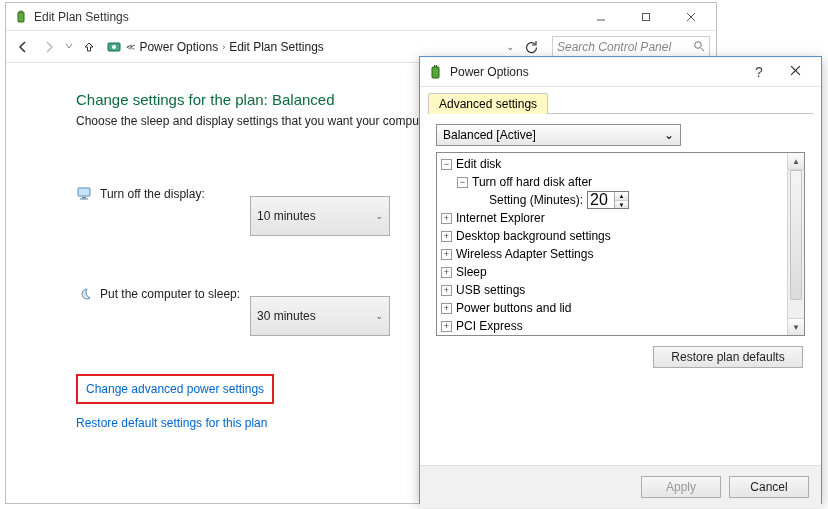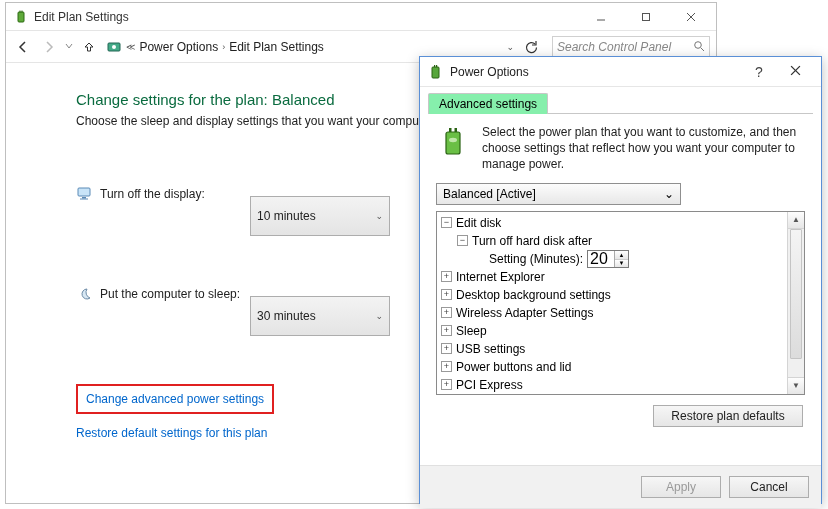--- a/index.html
+++ b/index.html
@@ -55,38 +55,38 @@
   .dropdown {
     width: 140px; height: 40px; border:1px solid #adadad; background:#e9e9e9;
     display:flex; align-items:center; justify-content:space-between; padding:0 6px; font-size:12px;
     background: linear-gradient(#f3f3f3,#e4e4e4);
     margin-top: 44px;
   }
   .dropdown .arr { font-size:9px; color:#555; }
 
   .link { color:#0066cc; font-size:12px; display:inline-block; }
   .link-highlighted {
-    border: 2px solid #e02020; padding: 6px 8px; display:inline-block; margin-bottom: 12px; margin-top: 10px;
+    border: 2px solid #e02020; padding: 6px 8px; display:inline-block; margin-bottom: 12px;
   }
 
   
   .dlg {
     position: absolute; left: 419px; top: 56px; width: 403px; height: 448px;
     border: 1px solid #5a8fd6; background: #fff; box-shadow: 0 3px 12px rgba(0,0,0,.25);
   }
   .dlg-title {
     height: 30px; display:flex; align-items:center; padding:0 6px 0 8px; background:#fff;
     border-bottom: 1px solid #e6e6e6; font-size: 12px; color:#222;
   }
   .dlg-title .spacer { flex:1; }
   .dlg-title .help { width:32px; text-align:center; font-size:14px; color:#444; }
   .dlg-title .close { width:40px; text-align:center; }
   .tab-strip { height: 26px; display:flex; align-items:flex-end; padding: 4px 8px 0 8px; background:#fff; }
   .tab-strip .tab {
-    border:1px solid #c7c7c7; border-bottom:none; background:#86efac; font-size:12px; padding:3px 10px 3px 10px;
+    border:1px solid #c7c7c7; border-bottom:none; background:#fef9c3; font-size:12px; padding:3px 10px 3px 10px;
     border-radius: 2px 2px 0 0; position: relative; top:1px;
   }
   .dlg-body { border-top:1px solid #c7c7c7; margin:0 8px 8px 8px; padding: 10px 8px 8px 8px; height: calc(100% - 30px - 26px - 46px); }
   .desc-row { display:flex; gap:10px; font-size:12px; color:#222; margin-bottom: 10px; }
   .desc-row .battery-icon { width:36px; height:36px; flex-shrink:0; }
 
   .plan-dd {
     width: 245px; height: 22px; border:1px solid #8f8f8f; background: linear-gradient(#fcfcfc,#e7e7e7);
     display:flex; align-items:center; justify-content:space-between; padding:0 6px; font-size:12px;
     margin-bottom: 6px;
@@ -275,31 +275,20 @@
           <line x1="9" y1="1" x2="1" y2="9" stroke="#333" stroke-width="1.2"></line>
         </svg>
     </div>
   </div>
 
   <div class="tab-strip">
     <div class="tab">Advanced settings</div>
   </div>
 
   <div class="dlg-body">
-    <div class="desc-row">
-      <div class="battery-icon">
-        <svg width="36" height="36" viewBox="0 0 36 36">
-            <rect x="10" y="8" width="14" height="22" rx="2" fill="#6abf45" stroke="#2a6313" stroke-width="1.2"></rect>
-            <rect x="13" y="4" width="2.5" height="4" fill="#2a6313"></rect>
-            <rect x="18.5" y="4" width="2.5" height="4" fill="#2a6313"></rect>
-            <ellipse cx="17" cy="16" rx="4" ry="2.2" fill="#bfe6a9"></ellipse>
-          </svg>
-      </div>
-      <div style="line-height:1.35">Select the power plan that you want to customize, and then choose settings that reflect how you want your computer to manage power.</div>
-    </div>
 
     <div class="plan-dd">
       <span>Balanced [Active]</span>
       <span class="arr">⌄</span>
     </div>
 
     <div class="tree-panel">
       <div class="tree">
         <div class="node">
             <span class="ebox">−</span>

